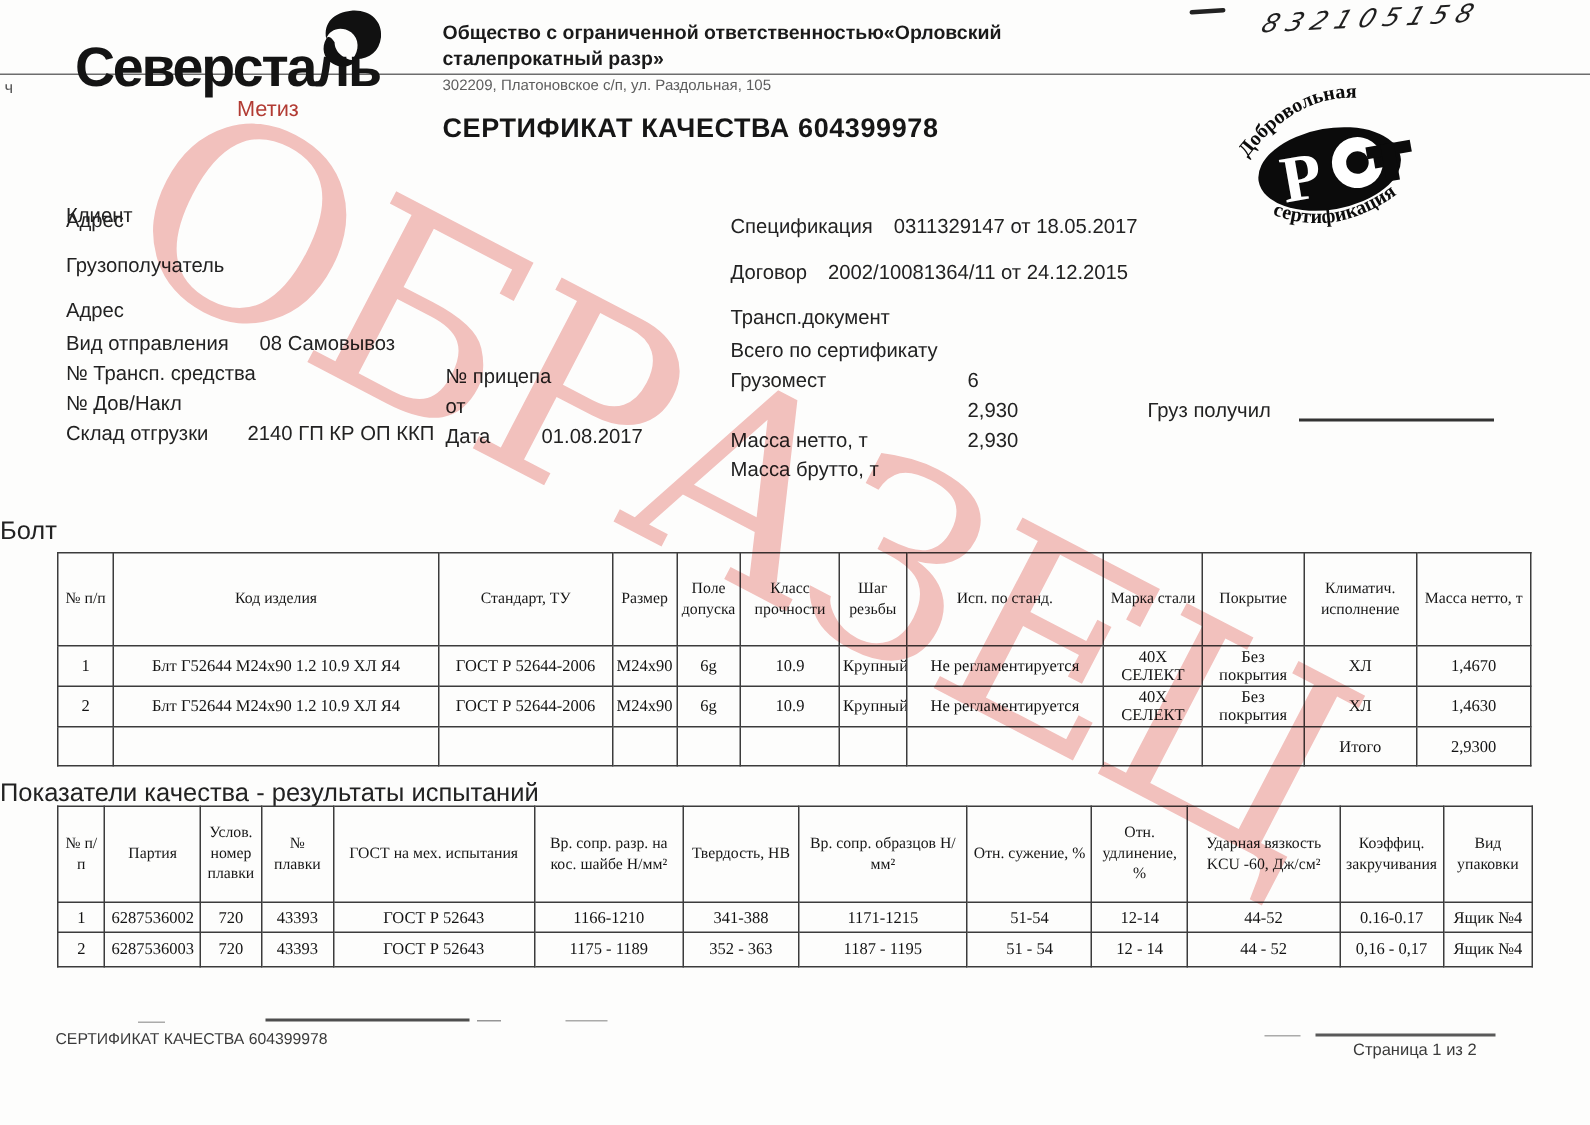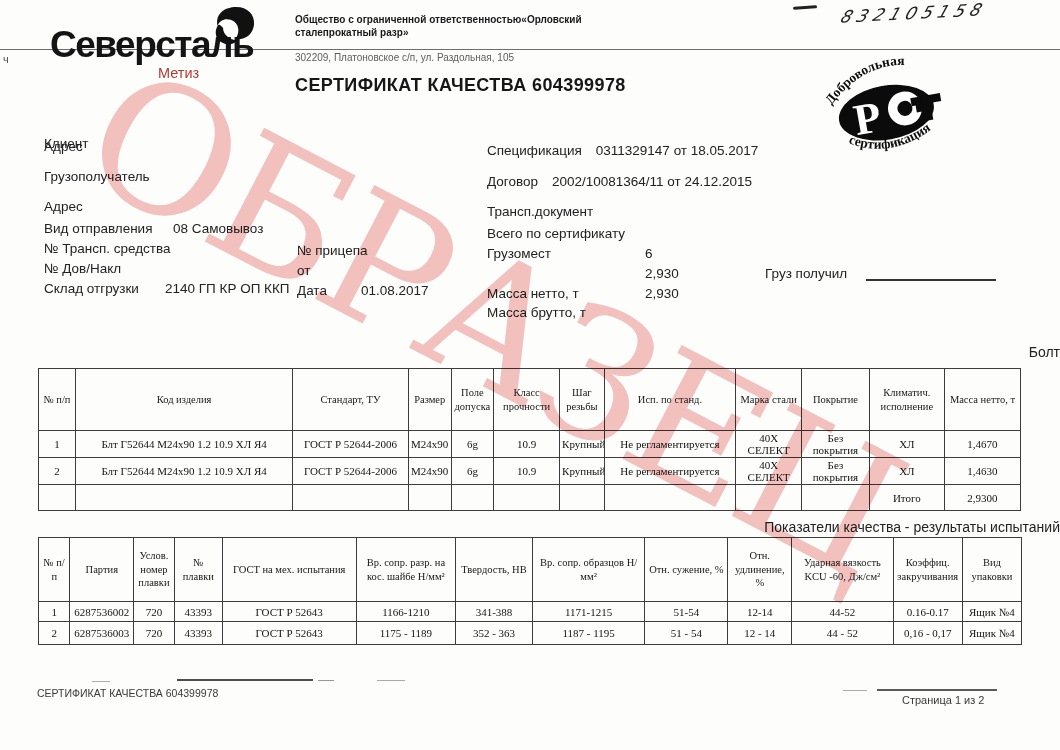--- a/index.html
+++ b/index.html
@@ -7,21 +7,21 @@
         font-family:"Liberation Sans",sans-serif;color:#1c1c1c;}
   .txt{position:absolute;font-size:13.5px;color:#222;white-space:nowrap;}
   .gap{margin-left:14px;}
   .rule{position:absolute;background:#6d6d6d;}
   
   .wordmark{position:absolute;left:50px;top:24px;font-size:37px;font-weight:bold;
             letter-spacing:-1.5px;color:#141414;}
   .metiz{position:absolute;left:158px;top:65px;font-size:14.5px;color:#b23b33;}
   .brand-icon{position:absolute;left:210px;top:6px;}
   
-  .company{position:absolute;left:295px;top:13px;font-size:10px;font-weight:bold;
+  .company{position:absolute;left:295px;top:13px;font-size:13px;font-weight:bold;
            line-height:1.32;color:#1a1a1a;}
   .addr{position:absolute;left:295px;top:52px;font-size:10px;color:#5d5d5d;font-weight:normal;}
   .cert-title{position:absolute;left:295px;top:75px;font-size:18px;font-weight:bold;
               letter-spacing:.4px;color:#161616;}
   
   .hand{position:absolute;left:843px;top:3px;font-size:17px;font-style:italic;
         letter-spacing:5px;color:#1f1f1f;transform:skewX(-22deg) rotate(-3deg);
         font-family:"DejaVu Sans",sans-serif;}
   .hand-dash{position:absolute;left:793px;top:6px;width:24px;height:3px;background:#222;
              border-radius:2px;transform:rotate(-4deg);}
@@ -47,21 +47,21 @@
   .t2 tbody tr:nth-child(2){height:23px;}
   .t1 th:nth-child(1){width:3.5%}.t1 th:nth-child(2){width:22.9%}.t1 th:nth-child(3){width:12%}
   .t1 th:nth-child(4){width:4.1%}.t1 th:nth-child(5){width:4.1%}.t1 th:nth-child(6){width:6.6%}
   .t1 th:nth-child(7){width:4.3%}.t1 th:nth-child(8){width:13.7%}.t1 th:nth-child(9){width:6.6%}
   .t1 th:nth-child(10){width:6.8%}.t1 th:nth-child(11){width:7.6%}.t1 th:nth-child(12){width:7.7%}
   .t2 th:nth-child(1){width:2.9%}.t2 th:nth-child(2){width:6.4%}.t2 th:nth-child(3){width:3.9%}
   .t2 th:nth-child(4){width:4.7%}.t2 th:nth-child(5){width:14%}.t2 th:nth-child(6){width:10.3%}
   .t2 th:nth-child(7){width:7.8%}.t2 th:nth-child(8){width:11.7%}.t2 th:nth-child(9){width:8.5%}
   .t2 th:nth-child(10){width:6.4%}.t2 th:nth-child(11){width:10.5%}.t2 th:nth-child(12){width:7%}
   .t2 th:nth-child(13){width:5.9%}
-  .tbl-title{position:absolute;left:0;width:1060px;text-align:right;font-size:14px;color:#222;}
+  .tbl-title{position:absolute;left:0;width:1060px;text-align:left;font-size:17px;color:#222;}
   
   .footer-txt{position:absolute;font-size:10.5px;color:#3a3a3a;}
   .seg{position:absolute;background:#2f2f2f;}
   .artifact{position:absolute;font-size:11px;color:#555;}
   .sign-line{position:absolute;left:866px;top:279px;width:130px;height:2px;background:#333;}
 </style>
 </head>
 <body>
 
 <div id="page">

